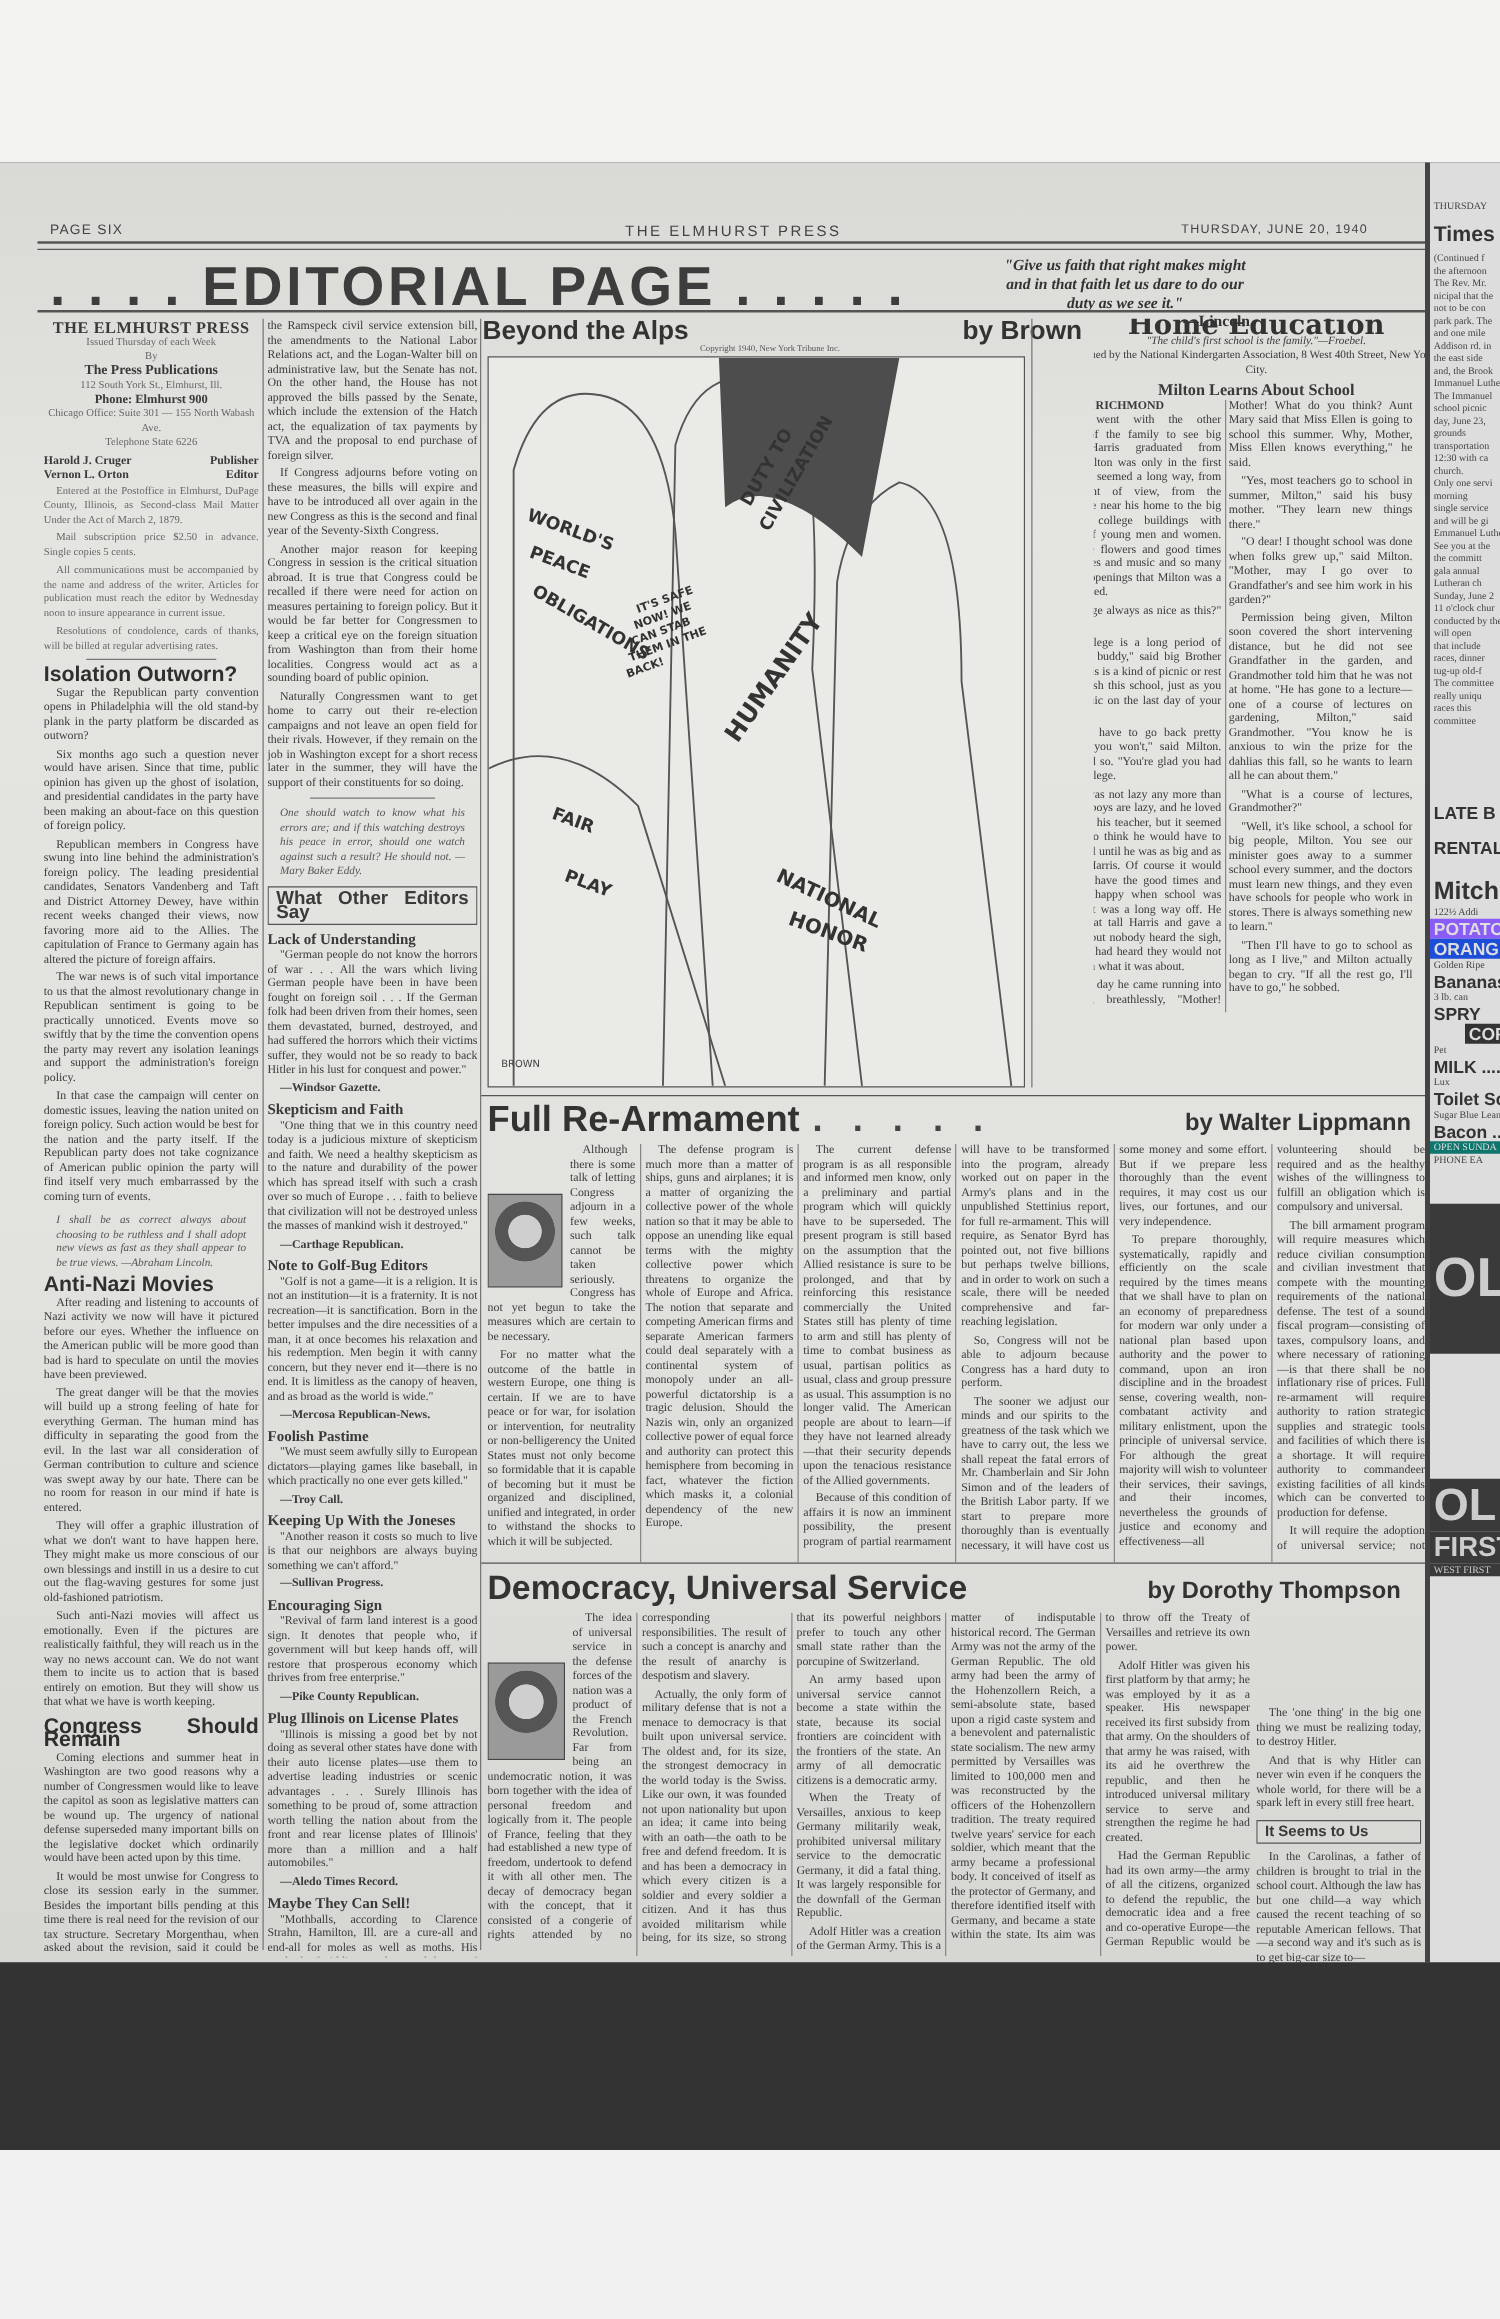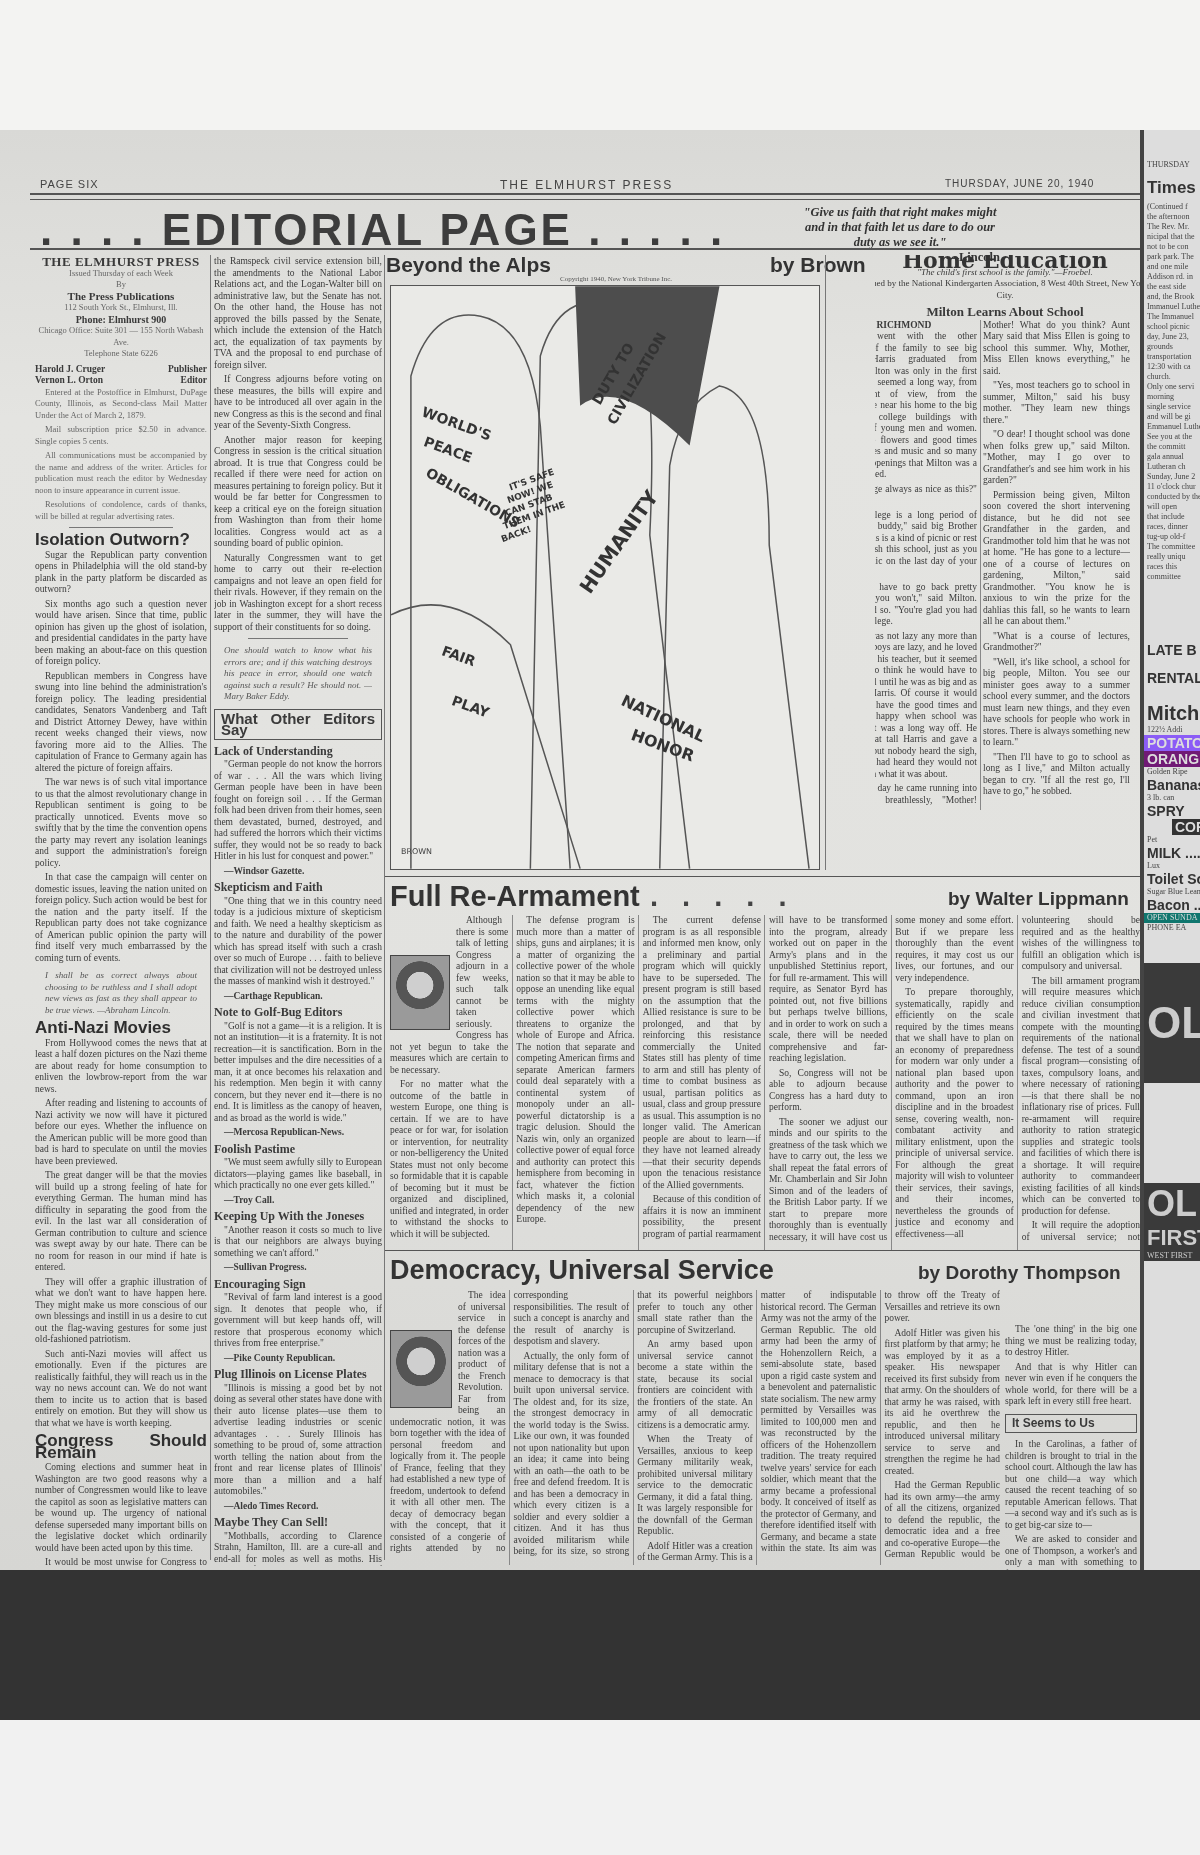--- a/index.html
+++ b/index.html
@@ -99,21 +99,20 @@
 
   <div class="h2">Isolation Outworn?</div>
   <p>Sugar the Republican party convention opens in Philadelphia will the old stand-by plank in the party platform be discarded as outworn?</p>
   <p>Six months ago such a question never would have arisen. Since that time, public opinion has given up the ghost of isolation, and presidential candidates in the party have been making an about-face on this question of foreign policy.</p>
   <p>Republican members in Congress have swung into line behind the administration's foreign policy. The leading presidential candidates, Senators Vandenberg and Taft and District Attorney Dewey, have within recent weeks changed their views, now favoring more aid to the Allies. The capitulation of France to Germany again has altered the picture of foreign affairs.</p>
   <p>The war news is of such vital importance to us that the almost revolutionary change in Republican sentiment is going to be practically unnoticed. Events move so swiftly that by the time the convention opens the party may revert any isolation leanings and support the administration's foreign policy.</p>
   <p>In that case the campaign will center on domestic issues, leaving the nation united on foreign policy. Such action would be best for the nation and the party itself. If the Republican party does not take cognizance of American public opinion the party will find itself very much embarrassed by the coming turn of events.</p>
   <div class="quote">I shall be as correct always about choosing to be ruthless and I shall adopt new views as fast as they shall appear to be true views. —Abraham Lincoln.</div>
 
   <div class="h2">Anti-Nazi Movies</div>
-  <p>From Hollywood comes the news that at least a half dozen pictures on the Nazi theme are about ready for home consumption to enliven the lowbrow-report from the war news.</p>
   <p>After reading and listening to accounts of Nazi activity we now will have it pictured before our eyes. Whether the influence on the American public will be more good than bad is hard to speculate on until the movies have been previewed.</p>
   <p>The great danger will be that the movies will build up a strong feeling of hate for everything German. The human mind has difficulty in separating the good from the evil. In the last war all consideration of German contribution to culture and science was swept away by our hate. There can be no room for reason in our mind if hate is entered.</p>
   <p>They will offer a graphic illustration of what we don't want to have happen here. They might make us more conscious of our own blessings and instill in us a desire to cut out the flag-waving gestures for some just old-fashioned patriotism.</p>
   <p>Such anti-Nazi movies will affect us emotionally. Even if the pictures are realistically faithful, they will reach us in the way no news account can. We do not want them to incite us to action that is based entirely on emotion. But they will show us that what we have is worth keeping.</p>
 
   <div class="h2">Congress Should Remain</div>
   <p>Coming elections and summer heat in Washington are two good reasons why a number of Congressmen would like to leave the capitol as soon as legislative matters can be wound up. The urgency of national defense superseded many important bills on the legislative docket which ordinarily would have been acted upon by this time.</p>
   <p>It would be most unwise for Congress to close its session early in the summer. Besides the important bills pending at this time there is real need for the revision of our tax structure. Secretary Morgenthau, when asked about the revision, said it could be done this summer if Congress would remain in session.</p>
 
 </div>
@@ -241,21 +240,21 @@
   <div class="photo" style="width:62px; height:78px; float:left; margin:40px 6px 4px 0;"></div>
   <p>The idea of universal service in the defense forces of the nation was a product of the French Revolution. Far from being an undemocratic notion, it was born together with the idea of personal freedom and logically from it. The people of France, feeling that they had established a new type of freedom, undertook to defend it with all other men. The decay of democracy began with the concept, that it consisted of a congerie of rights attended by no corresponding responsibilities. The result of such a concept is anarchy and the result of anarchy is despotism and slavery.</p>
   <p>Actually, the only form of military defense that is not a menace to democracy is that built upon universal service. The oldest and, for its size, the strongest democracy in the world today is the Swiss. Like our own, it was founded not upon nationality but upon an idea; it came into being with an oath—the oath to be free and defend freedom. It is and has been a democracy in which every citizen is a soldier and every soldier a citizen. And it has thus avoided militarism while being, for its size, so strong that its powerful neighbors prefer to touch any other small state rather than the porcupine of Switzerland.</p>
   <p>An army based upon universal service cannot become a state within the state, because its social frontiers are coincident with the frontiers of the state. An army of all democratic citizens is a democratic army.</p>
   <p>When the Treaty of Versailles, anxious to keep Germany militarily weak, prohibited universal military service to the democratic Germany, it did a fatal thing. It was largely responsible for the downfall of the German Republic.</p>
   <p>Adolf Hitler was a creation of the German Army. This is a matter of indisputable historical record. The German Army was not the army of the German Republic. The old army had been the army of the Hohenzollern Reich, a semi-absolute state, based upon a rigid caste system and a benevolent and paternalistic state socialism. The new army permitted by Versailles was limited to 100,000 men and was reconstructed by the officers of the Hohenzollern tradition. The treaty required twelve years' service for each soldier, which meant that the army became a professional body. It conceived of itself as the protector of Germany, and therefore identified itself with Germany, and became a state within the state. Its aim was to throw off the Treaty of Versailles and retrieve its own power.</p>
   <p>Adolf Hitler was given his first platform by that army; he was employed by it as a speaker. His newspaper received its first subsidy from that army. On the shoulders of that army he was raised, with its aid he overthrew the republic, and then he introduced universal military service to serve and strengthen the regime he had created.</p>
   <p>Had the German Republic had its own army—the army of all the citizens, organized to defend the republic, the democratic idea and a free and co-operative Europe—the German Republic would be standing today and the Voice of Destruction would not be howling down the wind.</p>
 
 </div>
-<div class="col" style="left:1005px; top:1324px; width:132px; height:275px;">
+<div class="col" style="left:1005px; top:1366px; width:132px; height:275px;">
   <p>The 'one thing' in the big one thing we must be realizing today, to destroy Hitler.</p>
   <p>And that is why Hitler can never win even if he conquers the whole world, for there will be a spark left in every still free heart.</p>
   <div class="boxhead" style="font-size:12px;">It Seems to Us</div>
   <p>In the Carolinas, a father of children is brought to trial in the school court. Although the law has but one child—a way which caused the recent teaching of so reputable American fellows. That—a second way and it's such as is to get big-car size to—</p>
   <p>We are asked to consider and one of Thompson, a worker's and only a man with something to feel, but a capitalist without friends.</p>
 </div>
 
 <div class="rightstrip">
   <div class="tiny" style="margin-top:30px;">THURSDAY</div>
   <div class="cell" style="font-size:17px; margin-top:8px;">Times May Picnics Go</div>
@@ -296,21 +295,21 @@
   <div class="tiny">The committee</div>
   <div class="tiny">really uniqu</div>
   <div class="tiny">races this</div>
   <div class="tiny">committee</div>
 
   <div class="cell" style="margin-top:60px;">LATE B</div>
   <div class="cell" style="margin-top:12px;">RENTAL L</div>
   <div class="cell" style="font-size:20px; margin-top:16px;">Mitch</div>
   <div class="tiny bold">122½ Addi</div>
   <div class="cell" style="background:#8b5cf6; color:#ddd; margin-top:0;">POTATO</div>
-  <div class="cell" style="background:#701a75; color:#ddd;">ORANG</div>
+  <div class="cell" style="background:#1d4ed8; color:#ddd;">ORANG</div>
   <div class="tiny">Golden Ripe</div>
   <div class="cell">Bananas ..3</div>
   <div class="tiny">3 lb. can</div>
   <div class="cell">SPRY</div>
   <div class="cell" style="background:#333; color:#ddd;margin-left:28px;">COFFEE</div>
   <div class="tiny">Pet</div>
   <div class="cell">MILK ....4</div>
   <div class="tiny">Lux</div>
   <div class="cell">Toilet Soap 3</div>
   <div class="tiny">Sugar Blue Lean</div>

